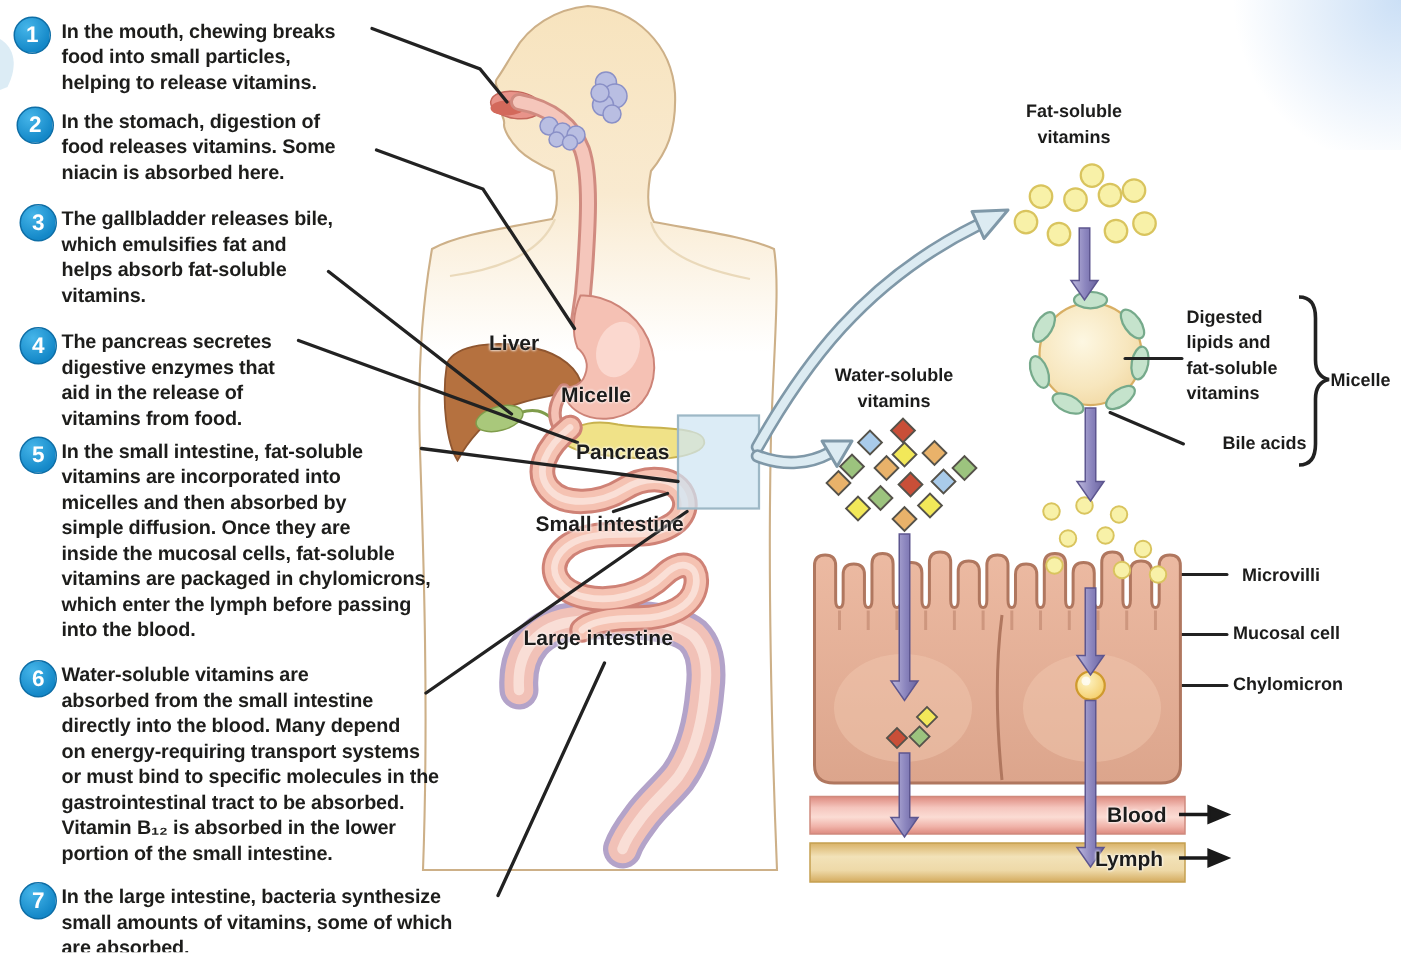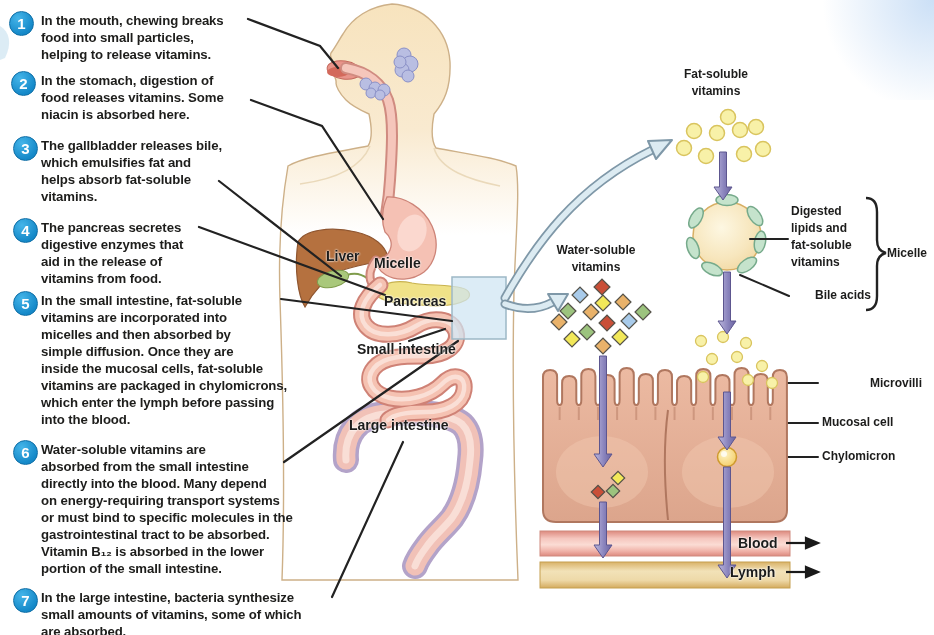--- a/index.html
+++ b/index.html
@@ -280,34 +280,34 @@
 directly into the blood. Many depend
 on energy-requiring transport systems
 or must bind to specific molecules in the
 gastrointestinal tract to be absorbed.
 Vitamin B₁₂ is absorbed in the lower
 portion of the small intestine.</div>
   <div class="step" style="top:589px;">In the large intestine, bacteria synthesize
 small amounts of vitamins, some of which
 are absorbed.</div>
 
-  <div class="lbl organ" style="left:326px;top:248px;">Liver</div>
+  <div class="lbl organ" style="left:326px;top:220px;">Liver</div>
   <div class="lbl organ" style="left:374px;top:255px;">Micelle</div>
   <div class="lbl organ" style="left:384px;top:293px;">Pancreas</div>
   <div class="lbl organ" style="left:357px;top:341px;text-align:right;">Small intestine</div>
   <div class="lbl organ" style="left:349px;top:417px;">Large intestine</div>
 
   <div class="lbl ctr" style="left:664px;top:66px;width:104px;">Fat-soluble
 vitamins</div>
   <div class="lbl ctr" style="left:544px;top:242px;width:104px;">Water-soluble
 vitamins</div>
   <div class="lbl" style="left:791px;top:203px;">Digested
 lipids and
 fat-soluble
 vitamins</div>
   <div class="lbl" style="left:887px;top:245px;width:60px;">Micelle</div>
   <div class="lbl" style="left:791px;top:287px;padding-left:24px;">Bile acids</div>
-  <div class="lbl" style="left:870px;top:375px;">Microvilli</div>
+  <div class="lbl" style="left:828px;top:375px;">Microvilli</div>
   <div class="lbl" style="left:822px;top:414px;">Mucosal cell</div>
   <div class="lbl" style="left:822px;top:448px;">Chylomicron</div>
   <div class="lbl band-lbl" style="left:738px;top:535px;">Blood</div>
   <div class="lbl band-lbl" style="left:730px;top:564px;">Lymph</div>
 </div>
 
 </body></html>

